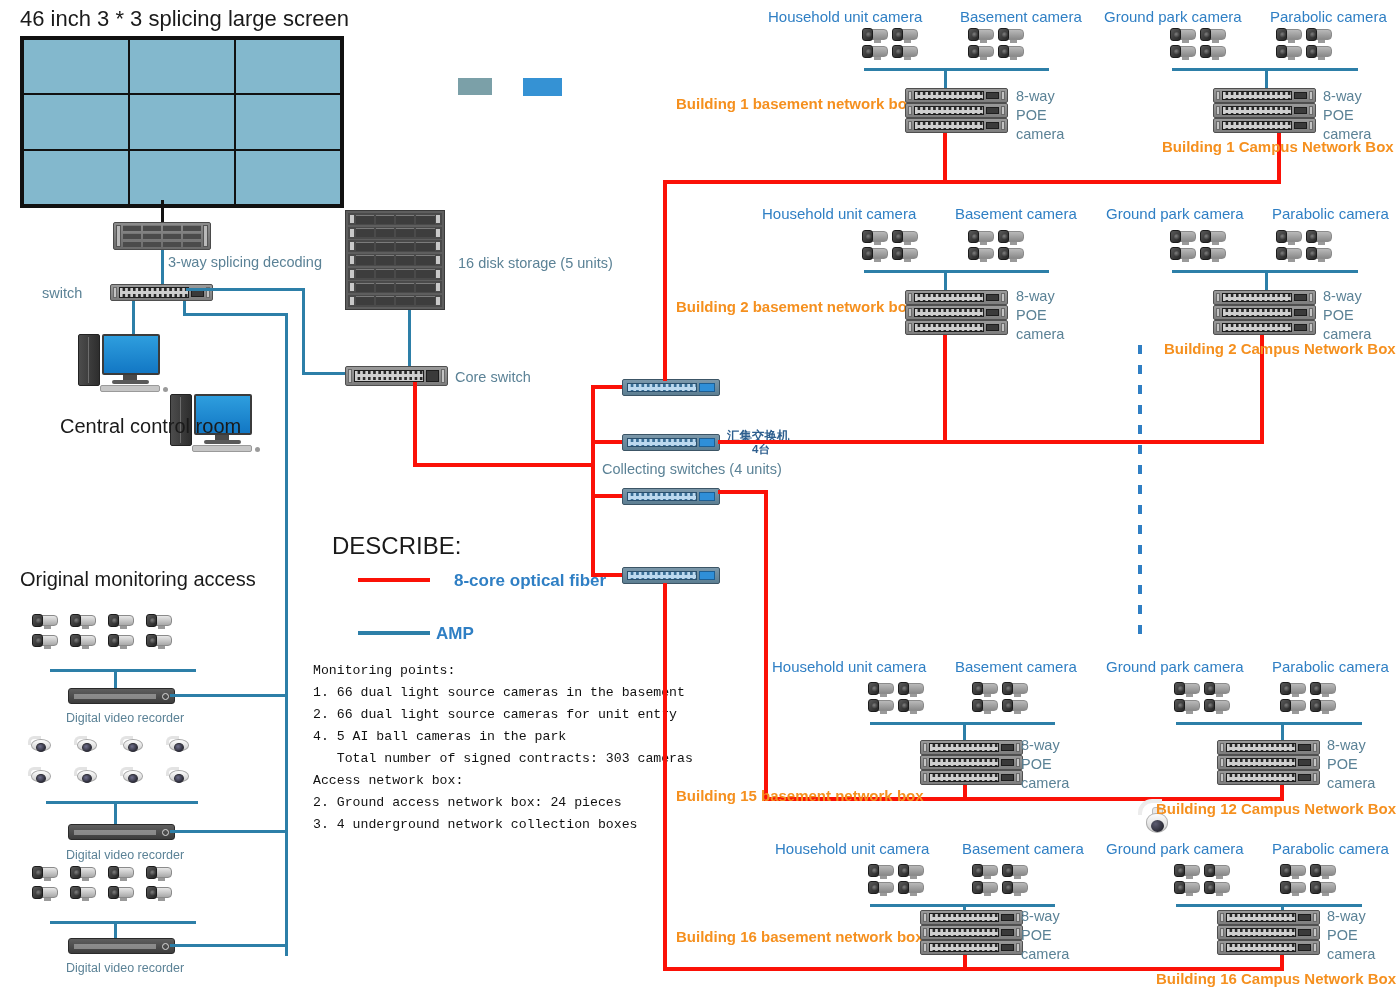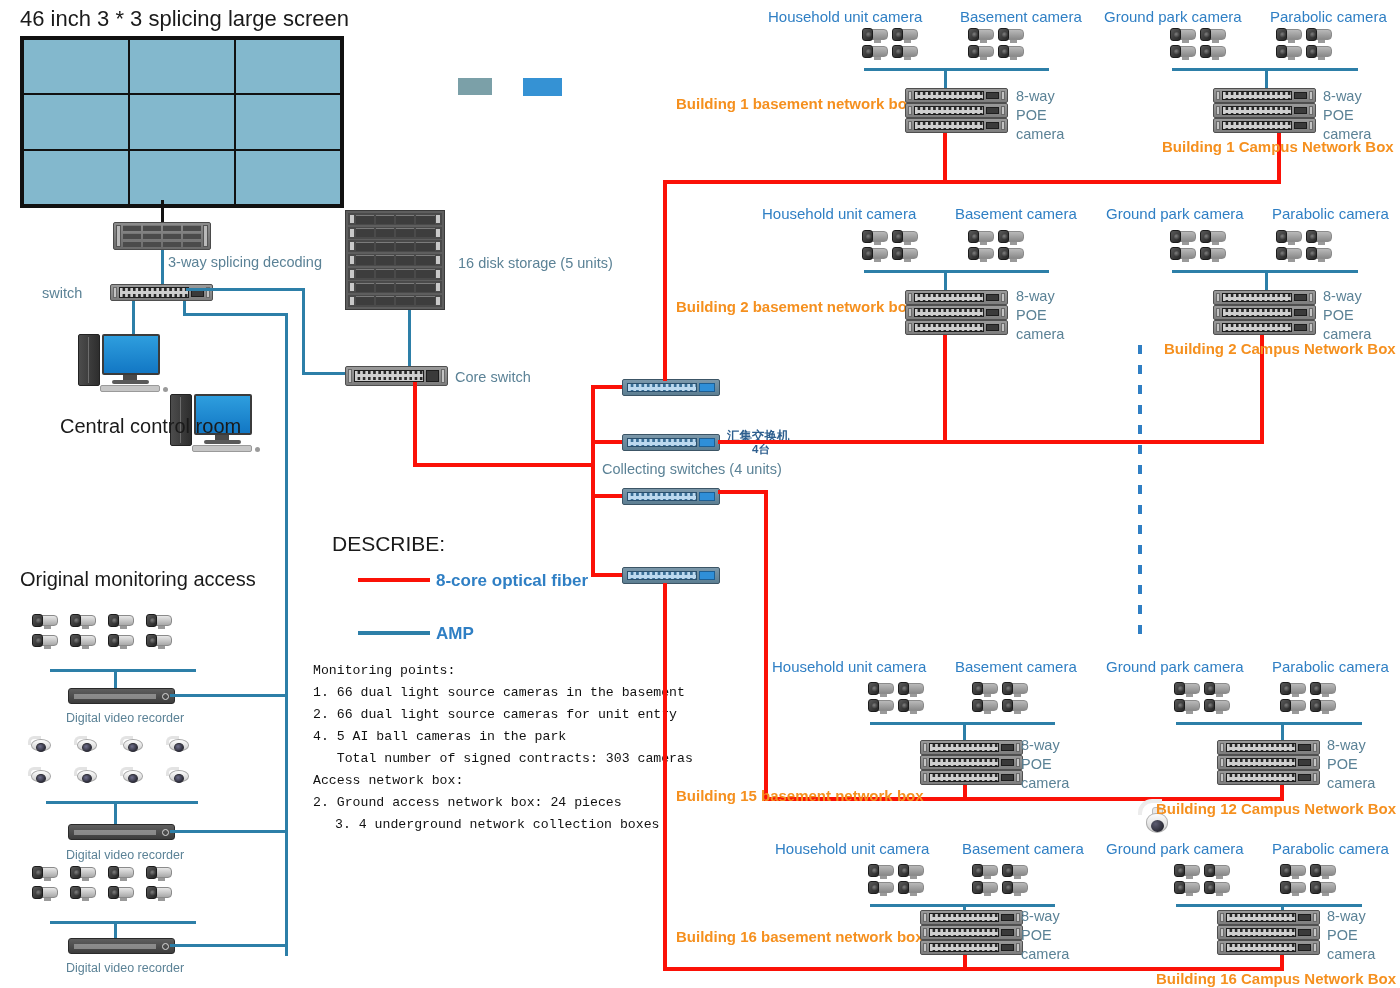--- a/index.html
+++ b/index.html
@@ -416,37 +416,37 @@
 <div class="abs dvr" style="left:68px;top:938px;width:107px;height:16px;">
   <span class="strip"></span>
     <span class="pwr"></span>
 </div>
 <div class="abs lbl" style="left:66px;top:961px;font-size:12.5px;">Digital video recorder</div>
 <div class="bline" style="left:170px;top:944px;width:118px;height:3px;"></div>
 
 <div class="swatch" style="left:458px;top:78px;width:34px;height:17px;background:#7ba0a8;"></div>
 <div class="swatch" style="left:523px;top:78px;width:39px;height:18px;background:#3592d4;"></div>
 
-<div class="abs lbl-dark" style="left:332px;top:532px;font-size:21px;text-align:right;">DESCRIBE:</div>
+<div class="abs lbl-dark" style="left:332px;top:532px;font-size:24px;text-align:right;">DESCRIBE:</div>
 
 <div class="rline" style="left:358px;top:578px;width:72px;height:4px;"></div>
-<div class="abs lbl-blue" style="left:436px;top:571px;font-size:17px;font-weight:600;">8-core optical fiber</div>
+<div class="abs lbl-blue" style="left:454px;top:571px;font-size:17px;font-weight:600;">8-core optical fiber</div>
 
 <div class="bline" style="left:358px;top:631px;width:72px;height:4px;"></div>
 <div class="abs lbl-blue" style="left:436px;top:624px;font-size:17px;font-weight:600;">AMP</div>
 
 <div class="abs" style="left:313px;top:663px;">
   <div class="mono">Monitoring points:</div>
   <div class="mono" style="margin-top:7px;">1. 66 dual light source cameras in the basement</div>
   <div class="mono" style="margin-top:7px;">2. 66 dual light source cameras for unit entry</div>
   <div class="mono" style="margin-top:7px;">4. 5 AI ball cameras in the park</div>
   <div class="mono" style="margin-top:7px;white-space:pre;">   Total number of signed contracts: 303 cameras</div>
   <div class="mono" style="margin-top:7px;">Access network box:</div>
   <div class="mono" style="margin-top:7px;">2. Ground access network box: 24 pieces</div>
-  <div class="mono" style="margin-top:7px;margin-left:22px;">3. 4 underground network collection boxes</div>
+  <div class="mono" style="margin-top:7px;">3. 4 underground network collection boxes</div>
 </div>
 
 <div class="rline" style="left:591px;top:385px;width:4px;height:190px;"></div>
 
 <div class="rline" style="left:591px;top:385px;width:36px;height:4px;"></div>
 <div class="abs bsw" style="left:622px;top:379px;width:98px;height:17px;">
   <span class="ports"></span>
     <span class="mod"></span>
 </div>
 <div class="rline" style="left:591px;top:440px;width:36px;height:4px;"></div>

